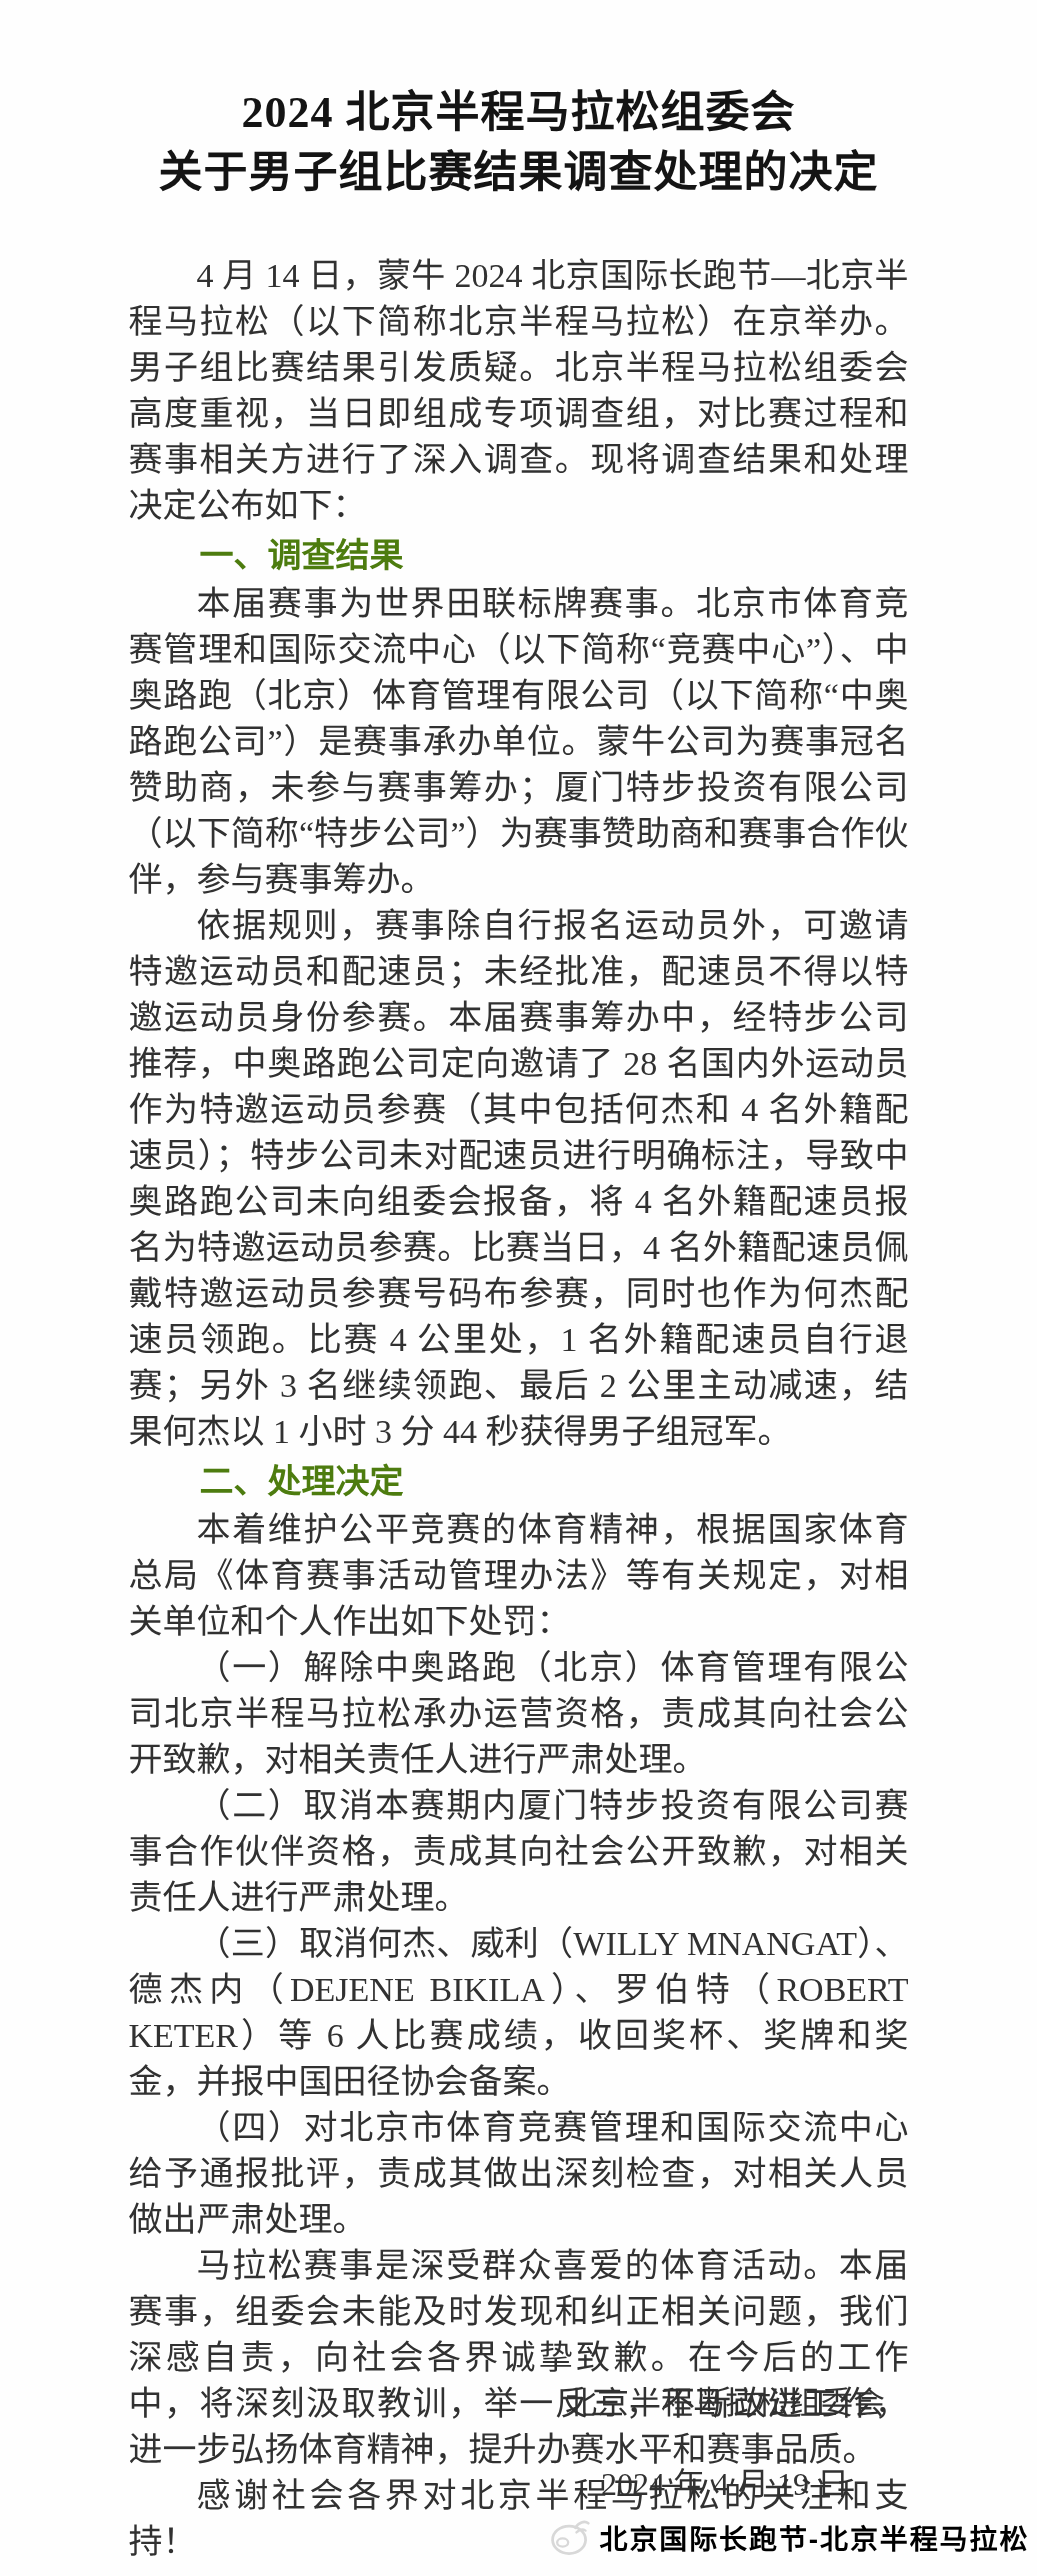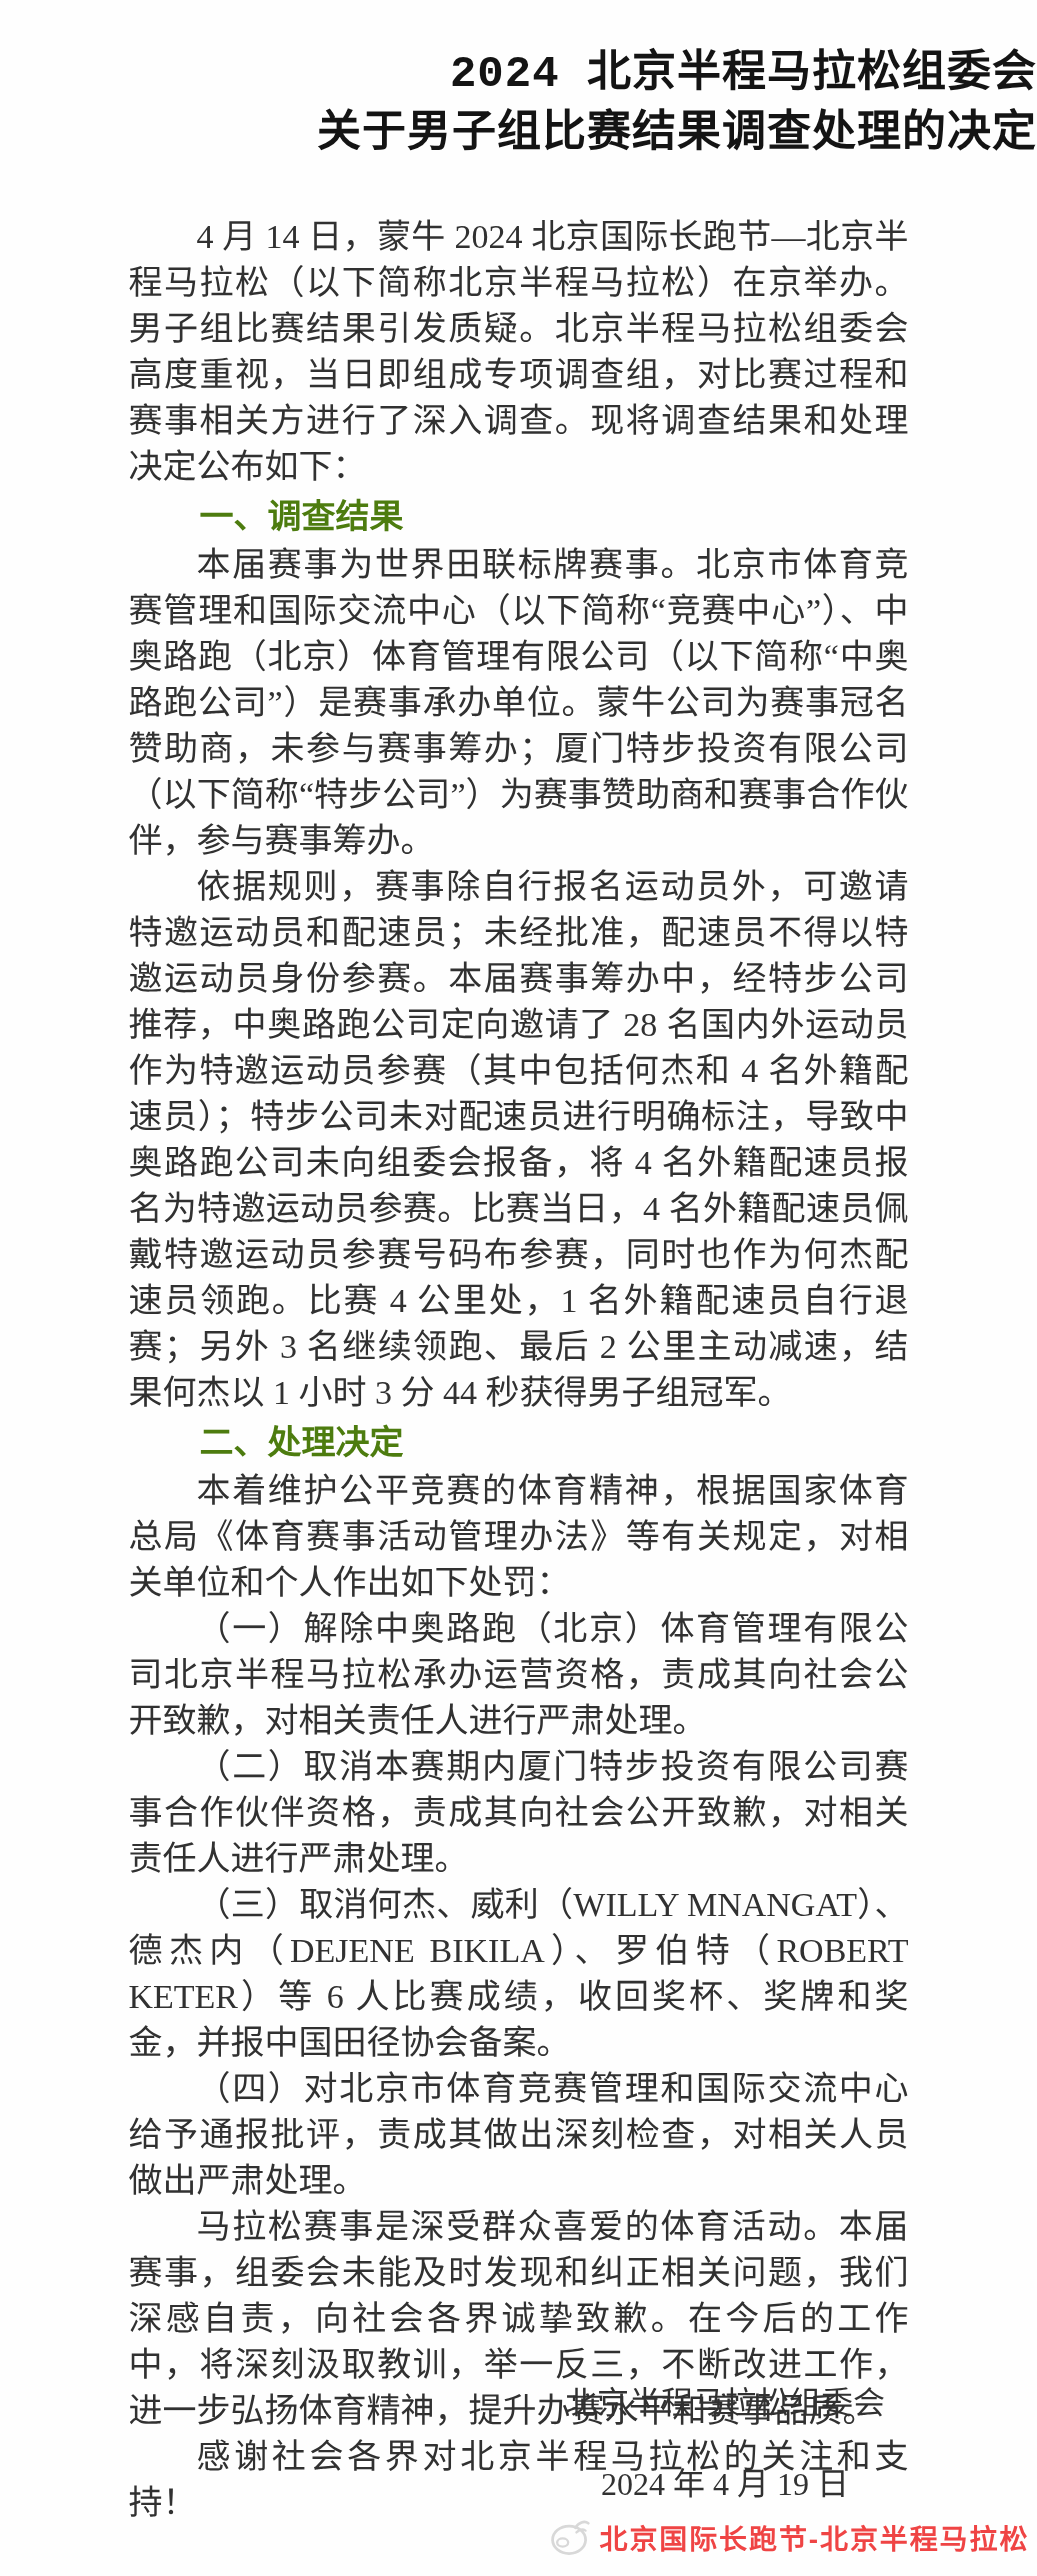--- a/index.html
+++ b/index.html
@@ -9,28 +9,28 @@
   }
   .page {
     position: relative;
     width: 1037px;
     height: 2576px;
     background: #fefefe;
     overflow: hidden;
     font-family: "Liberation Serif", "DejaVu Serif", serif;
   }
   .doc-title {
-    padding-top: 44px;
-    text-align: right;
+    padding-top: 83px;
+    text-align: center;
     font-weight: 700;
     font-size: 44px;
     line-height: 60px;
     color: #141414;
     letter-spacing: 1px;
-    font-family: Liberation Mono, monospace;
+    font-family: Liberation Serif, serif;
   }
   .doc-body {
     width: 780px;
     margin: 50px auto 0 auto;
     font-size: 34px;
     line-height: 46px;
     color: #313131;
     text-align: justify;
     text-justify: inter-ideograph;
   }
@@ -57,21 +57,21 @@
   .signature-date {
     margin-top: 35px;
   }
   .watermark {
     position: absolute;
     top: 2515px;
     right: 7.7px;
     display: flex;
     align-items: center;
     gap: 7.7px;
-    color: #ef4444;
+    color: #000000;
     font-family: "Liberation Sans", "DejaVu Sans", sans-serif;
     font-weight: 700;
     font-size: 28px;
     letter-spacing: 1.9px;
     white-space: nowrap;
   }
   .watermark-icon {
     width: 44px;
     height: 44px;
     flex: 0 0 auto;

